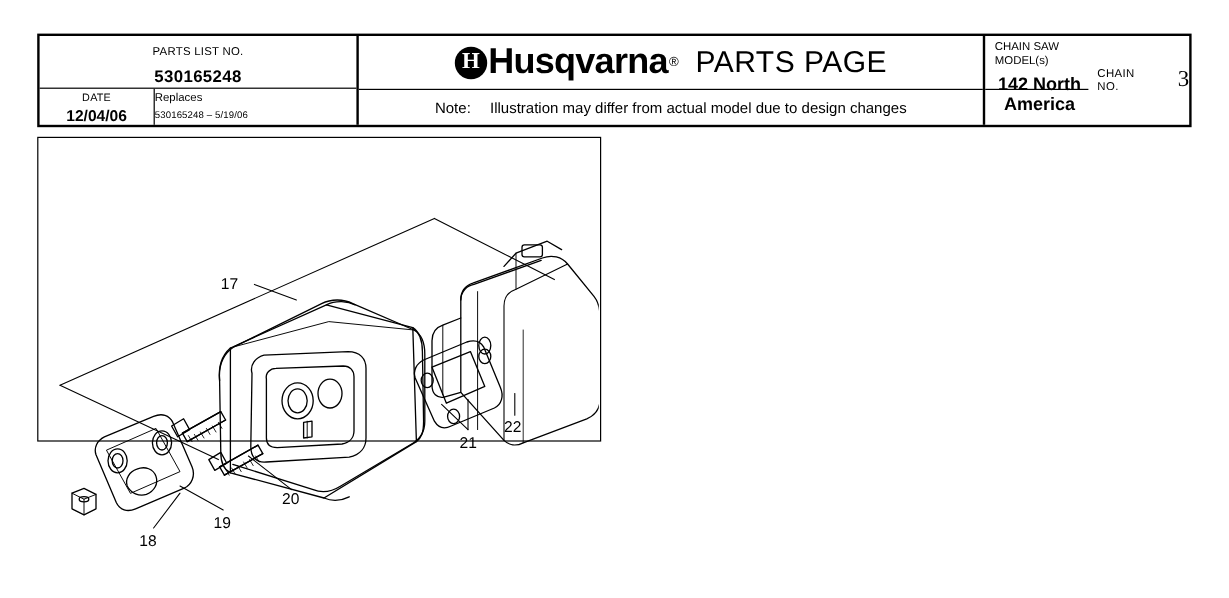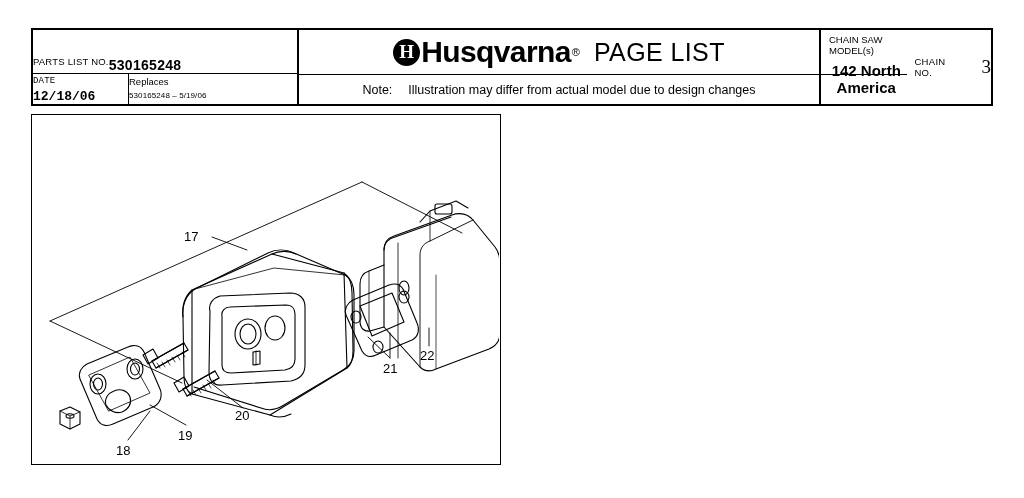--- a/index.html
+++ b/index.html
@@ -41,24 +41,24 @@
     box-sizing: border-box;
     border-right: 2px solid #000;
     display: flex;
     flex-direction: column;
   }
   .hdr-left-top {
     height: 45px;
     box-sizing: border-box;
     border-bottom: 1.5px solid #000;
     display: flex;
-    flex-direction: row;
+    flex-direction: column;
     align-items: center;
     justify-content: flex-start;
-    padding-top: 20px;
+    padding-top: 8px;
   }
   .lbl-small {
     font-size: 9.5px;
     letter-spacing: 0.2px;
   }
   .partslist-no {
     font-size: 14px;
     font-weight: bold;
     margin-top: 6px;
     letter-spacing: 0.3px;
@@ -66,22 +66,22 @@
   .hdr-left-bot {
     flex: 1;
     display: flex;
   }
   .hdr-date {
     width: 96px;
     box-sizing: border-box;
     border-right: 1.5px solid #000;
     display: flex;
     flex-direction: column;
+    align-items: center;
     padding-top: 2px;
-    font-family: Liberation Mono, monospace;
   }
   .hdr-date .lbl-small { font-size: 9px; }
   .date-val {
     font-size: 13px;
     font-weight: bold;
     margin-top: 3px;
   }
   .hdr-replaces {
     flex: 1;
     display: flex;
@@ -190,21 +190,21 @@
     margin-left: 36px;
     font-family: "Liberation Serif", serif;
   }
 
   
   .illus {
     position: absolute;
     left: 31px;
     top: 114px;
     width: 470px;
-    height: 351px;
+    height: 254px;
     border: 1.5px solid #000;
     box-sizing: border-box;
     background: #fff;
     text-decoration: underline;
   }
   .illus svg { display: block; }
 
   .callout-label {
     font-family: "Liberation Sans", sans-serif;
     font-size: 13px;
@@ -219,37 +219,37 @@
   <div class="header">
 
     <div class="hdr-left">
       <div class="hdr-left-top">
         <div class="lbl-small">PARTS LIST NO.</div>
         <div class="partslist-no">530165248</div>
       </div>
       <div class="hdr-left-bot">
         <div class="hdr-date">
           <div class="lbl-small">DATE</div>
-          <div class="date-val">12/18/06</div>
+          <div class="date-val">12/04/06</div>
         </div>
         <div class="hdr-replaces">
           <div class="replaces-lbl">Replaces</div>
           <div class="replaces-val">530165248 – 5/19/06</div>
         </div>
       </div>
     </div>
 
     <div class="hdr-center">
       <div class="hdr-title-row">
         <div class="brand-wrap">
           <div class="brand-mark">H</div>
           <div class="brand-text">Husqvarna</div>
           <div class="brand-reg">®</div>
         </div>
-        <div class="parts-list-text">PAGE LIST</div>
+        <div class="parts-list-text">PARTS PAGE</div>
       </div>
       <div class="hdr-note-row">
         <span class="note-bold">Note:</span>
         <span>Illustration may differ from actual model due to design changes</span>
       </div>
     </div>
 
     <div class="hdr-right">
       <div class="hdr-model">
         <div class="model-lbl">CHAIN SAW MODEL(s)</div>

